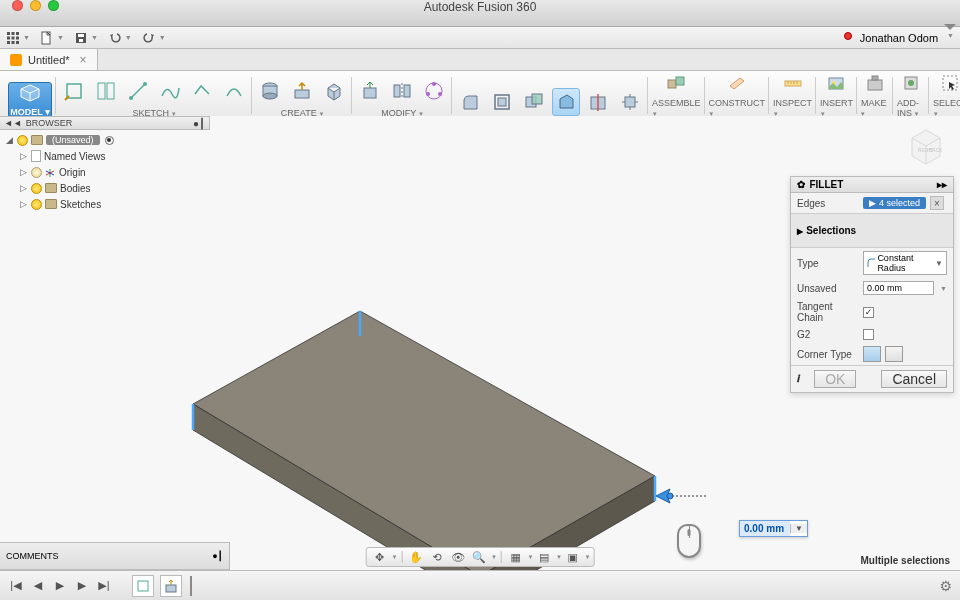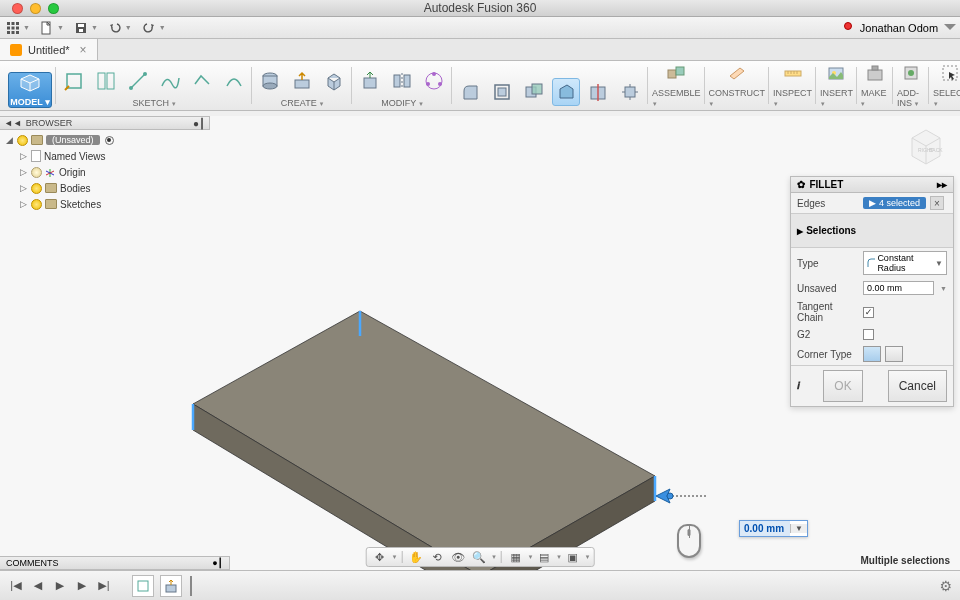--- a/index.html
+++ b/index.html
@@ -1,19 +1,19 @@
 <!DOCTYPE html>
 <html><head>
 <meta charset="utf-8">
 <style>
 * { box-sizing: border-box; margin: 0; padding: 0; font-family: "Helvetica Neue", Arial, sans-serif; }
 body { width: 960px; height: 600px; background: #f0f0f0; overflow: hidden; position: relative; font-size: 11px; }
 
 
-.titlebar { height: 17px; background: linear-gradient(#e8e8e8, #d0d0d0); border-bottom: 1px solid #aaa; display: flex; align-items: center; padding: 0 12px; position: relative; }
+.titlebar { height: 27px; background: linear-gradient(#e8e8e8, #d0d0d0); border-bottom: 1px solid #aaa; display: flex; padding: 0 12px; position: relative; }
 .traffic-lights { display: flex; gap: 7px; }
 .tl { width: 11px; height: 11px; border-radius: 50%; border: 0.5px solid rgba(0,0,0,0.2); }
 .tl.red { background: #ff5f57; }
 .tl.yellow { background: #ffbd2e; }
 .tl.green { background: #28c940; }
 .title-text { position: absolute; left: 50%; transform: translateX(-50%); color: #444; font-size: 12px; }
 
 
 .quickaccess { height: 22px; background: linear-gradient(#f5f5f5,#e5e5e5); border-bottom: 1px solid #bbb; display: flex; align-items: center; padding: 0 6px; gap: 10px; }
 .qa-item { color: #555; display: flex; align-items: center; gap: 2px; cursor: pointer; }
@@ -73,38 +73,38 @@
 .sel-chip { background: #3a7fc4; color: #fff; padding: 1px 6px; border-radius: 2px; font-size: 9px; display: flex; align-items: center; gap: 3px; }
 .chip-x { background: #ddd; color: #555; width: 14px; height: 14px; display: flex; align-items: center; justify-content: center; cursor: pointer; border: 1px solid #bbb; }
 .combo { flex: 1; background: #fff; border: 1px solid #aaa; padding: 1px 3px; display: flex; align-items: center; gap: 2px; font-size: 9px; }
 .combo .dd { margin-left: auto; font-size: 8px; color: #666; }
 .text-input { flex: 1; background: #fff; border: 1px solid #aaa; padding: 1px 3px; font-size: 9px; }
 .chk { width: 11px; height: 11px; border: 1px solid #888; background: #fff; display: flex; align-items: center; justify-content: center; font-size: 9px; color: #333; }
 .toggle-btn { width: 18px; height: 16px; border: 1px solid #999; background: linear-gradient(#cde5f7,#a8cdec); cursor: pointer; }
 .toggle-btn.off { background: linear-gradient(#f5f5f5,#e0e0e0); }
 .f-footer { border-top: 1px solid #ccc; padding: 4px 6px; display: flex; gap: 6px; align-items: center; }
 .f-footer .info { font-weight: bold; color: #333; }
-.f-btn { margin-left: auto; padding: 8px 10px; border: 1px solid #aaa; background: linear-gradient(#f8f8f8,#e5e5e5); font-size: 12px; cursor: pointer; color: #aaa; }
+.f-btn { margin-left: auto; padding: 0 10px; border: 1px solid #aaa; background: linear-gradient(#f8f8f8,#e5e5e5); font-size: 14px; cursor: pointer; color: #aaa; }
 .f-btn.cancel { margin-left: 19px; color: #333; }
 
 
 .float-input { position: absolute; left: 739px; top: 404px; display: flex; align-items: center; border: 1px solid #6a9edc; background: #fff; box-shadow: 0 1px 3px rgba(0,0,0,0.2); }
 .float-input input { border: none; width: 50px; padding: 2px 4px; font-size: 10px; color: #0050b0; font-weight: bold; background: #dce9f7; outline: none; }
 .float-input .dd { padding: 0 4px; font-size: 8px; color: #555; background: #eee; border-left: 1px solid #bbb; cursor: pointer; }
 
 
 .manip { position: absolute; left: 650px; top: 368px; }
 
 
 .mouse-ind { position: absolute; left: 677px; top: 408px; width: 24px; height: 34px; border: 2px solid #888; border-radius: 12px 12px 14px 14px; background: #f5f5f5; box-shadow: 1px 2px 3px rgba(0,0,0,0.2); }
 .mouse-ind::before { content: ""; position: absolute; top: 0; left: 50%; width: 1px; height: 12px; background: #888; }
 .mouse-ind::after { content: ""; position: absolute; top: 3px; left: 50%; transform: translateX(-50%); width: 3px; height: 7px; background: #888; border-radius: 2px; }
 
 
-.comments-bar { position: absolute; left: 0; bottom: 30px; height: 14px; width: 230px; background: linear-gradient(#eee,#ddd); border: 1px solid #bbb; border-left: none; font-size: 9px; display: flex; align-items: center; padding: 0 6px; gap: 4px; }
+.comments-bar { position: absolute; left: 0; bottom: 30px; height: 28px; width: 230px; background: linear-gradient(#eee,#ddd); border: 1px solid #bbb; border-left: none; font-size: 9px; display: flex; align-items: center; padding: 0 6px; gap: 4px; }
 .comments-bar .pin { margin-left: auto; }
 
 
 .nav-toolbar { position: absolute; bottom: 33px; left: 50%; transform: translateX(-50%); height: 20px; background: linear-gradient(#fdfdfd,#e5e5e5); border: 1px solid #bbb; border-radius: 3px; display: flex; align-items: center; padding: 0 4px; gap: 3px; }
 .nav-btn { width: 18px; height: 16px; display: flex; align-items: center; justify-content: center; cursor: pointer; color: #555; font-size: 11px; }
 .nav-sep { width: 1px; height: 12px; background: #bbb; margin: 0 2px; }
 
 
 .status-right { position: absolute; right: 10px; bottom: 34px; font-size: 10px; color: #333; font-weight: bold; }
 

